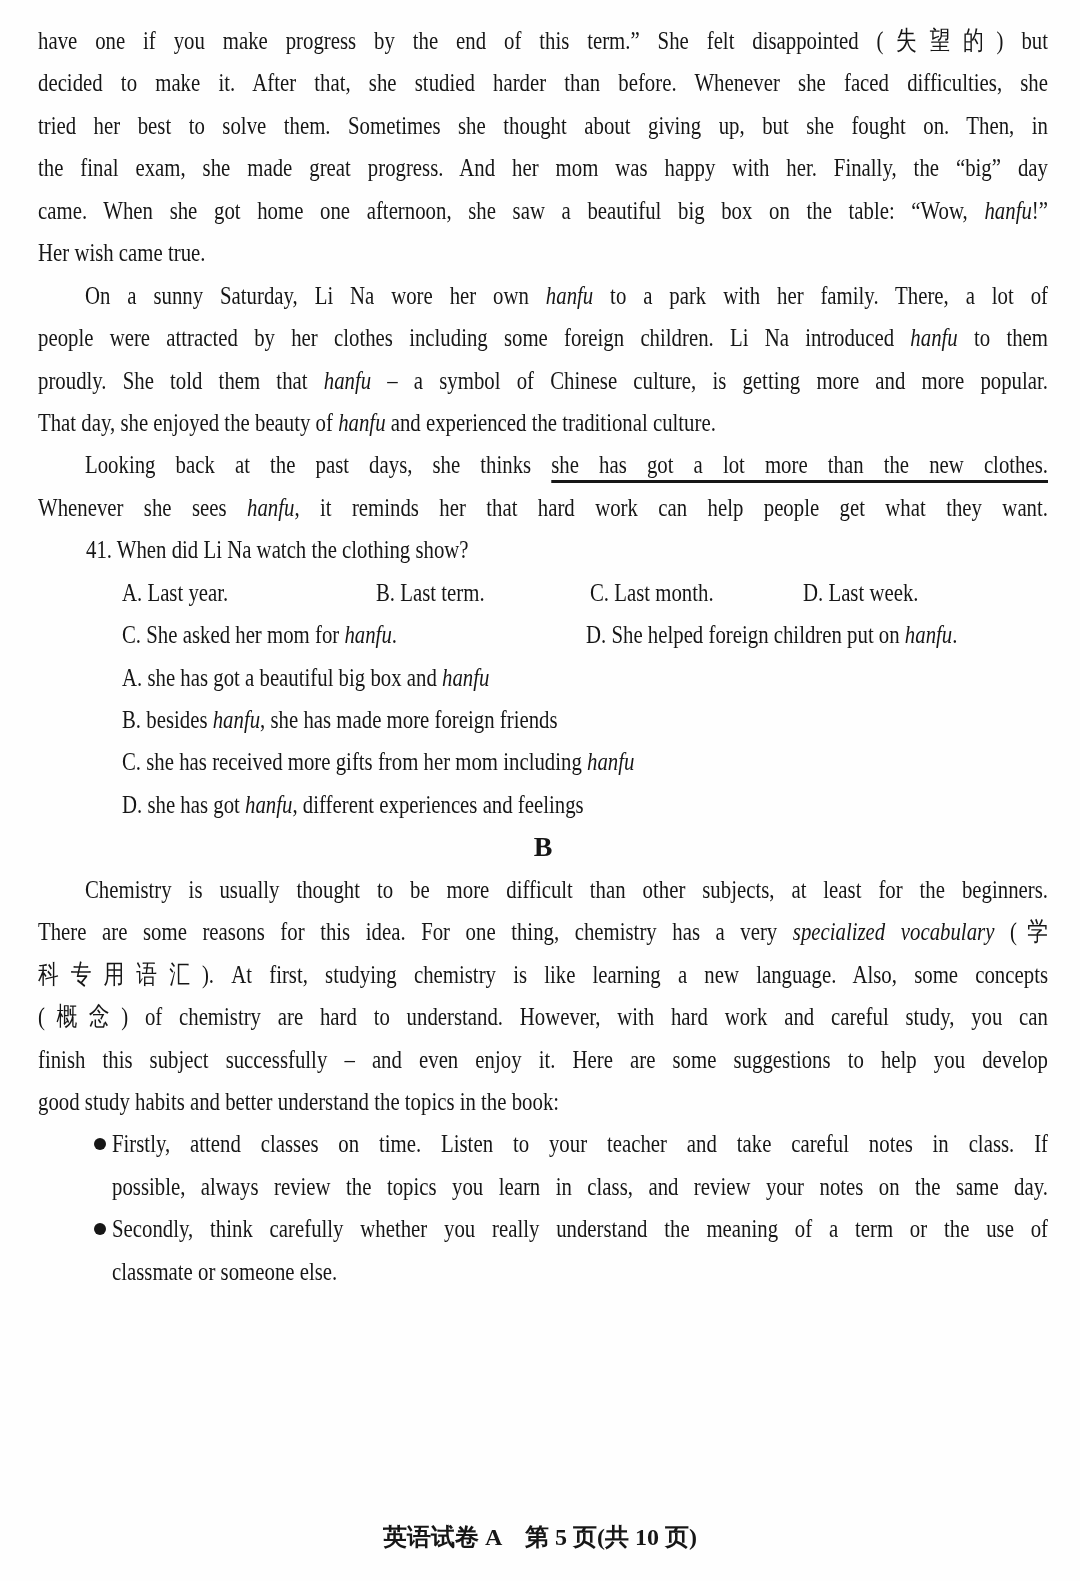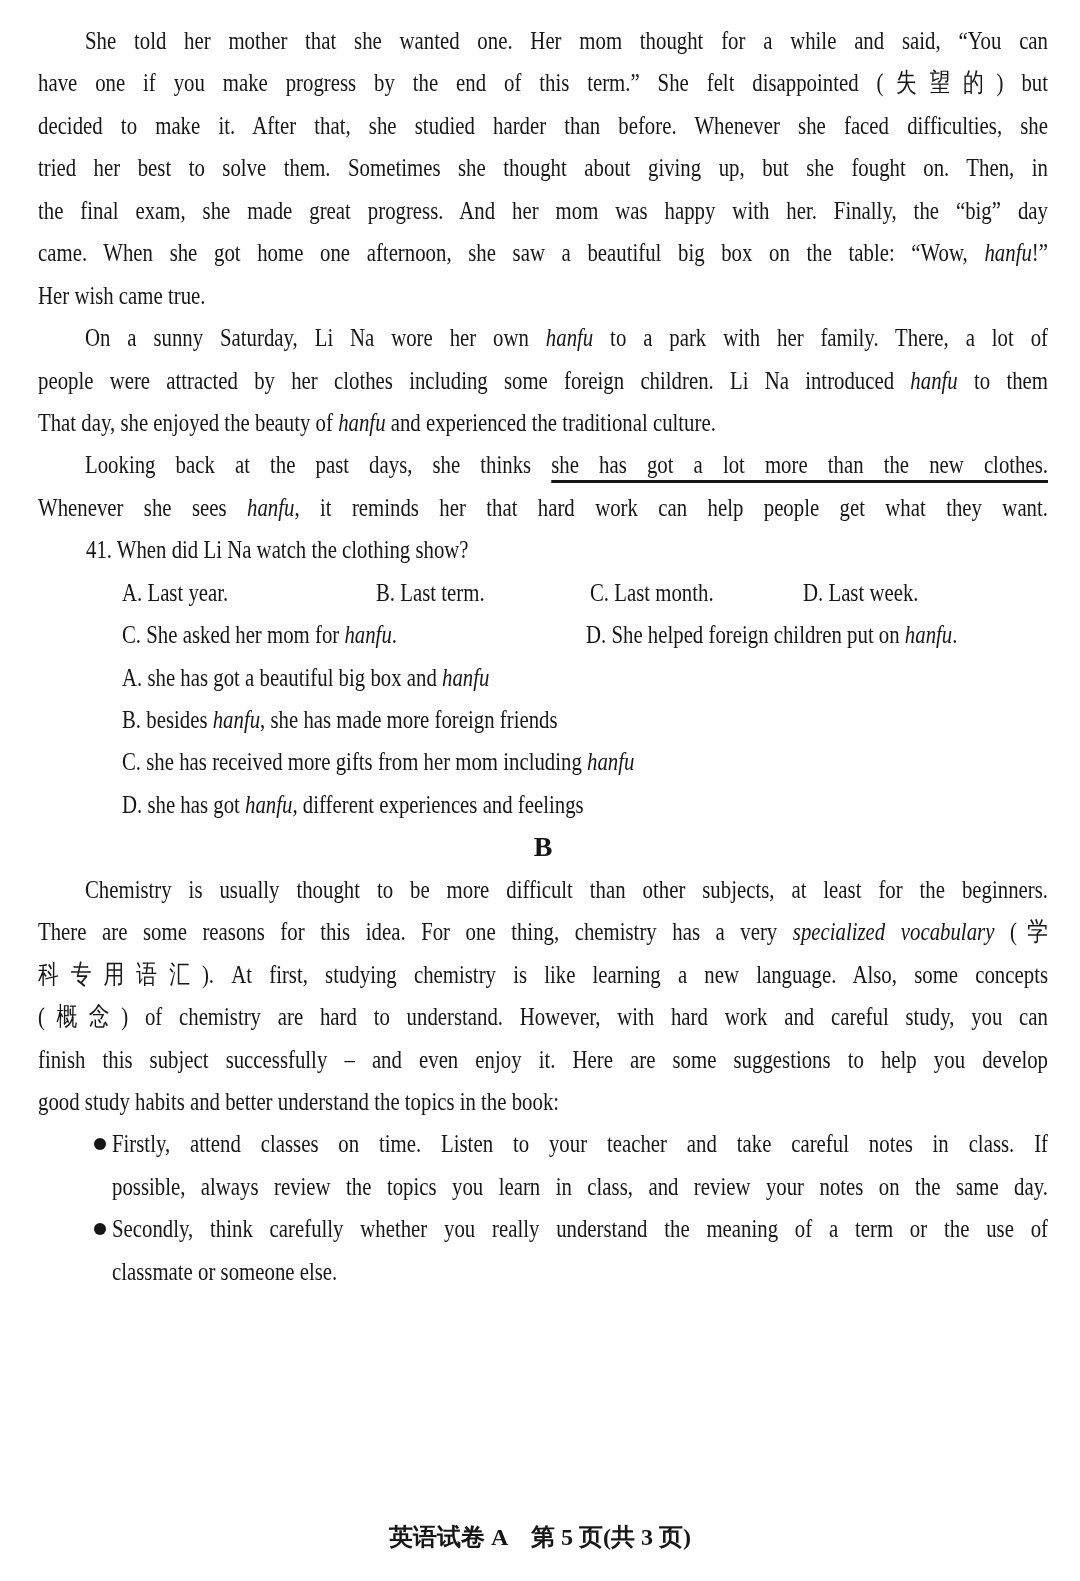--- a/index.html
+++ b/index.html
@@ -71,23 +71,20 @@
     font-size: 24px;
     font-weight: bold;
   }
 </style>
 </head>
 <body>
 
 <div class="page">
   <div class="doc-body">
       <div class="line">
-        <div class="inner" style="left: 47px; width: 1203.75px; transform: scaleX(0.8); text-align: justify; text-align-last: justify;"><span class="">She told her mother that she wanted one. Her mom thought for a while and said, “You can</span></div>
-      </div>
-      <div class="line">
         <div class="inner" style="left: 0px; width: 1262.5px; transform: scaleX(0.8); text-align: justify; text-align-last: justify;"><span class="">have one if you make progress by the end of this term.” She felt disappointed (失望的) but</span></div>
       </div>
       <div class="line">
         <div class="inner" style="left: 0px; width: 1262.5px; transform: scaleX(0.8); text-align: justify; text-align-last: justify;"><span class="">decided to make it. After that, she studied harder than before. Whenever she faced difficulties, she</span></div>
       </div>
       <div class="line">
         <div class="inner" style="left: 0px; width: 1262.5px; transform: scaleX(0.8); text-align: justify; text-align-last: justify;"><span class="">tried her best to solve them. Sometimes she thought about giving up, but she fought on. Then, in</span></div>
       </div>
       <div class="line">
         <div class="inner" style="left: 0px; width: 1262.5px; transform: scaleX(0.8); text-align: justify; text-align-last: justify;"><span class="">the final exam, she made great progress. And her mom was happy with her. Finally, the “big” day</span></div>
@@ -96,20 +93,23 @@
         <div class="inner" style="left: 0px; width: 1262.5px; transform: scaleX(0.8); text-align: justify; text-align-last: justify;"><span class="">came. When she got home one afternoon, she saw a beautiful big box on the table: “Wow, </span><span class="italic">hanfu</span><span class="">!”</span></div>
       </div>
       <div class="line">
         <div class="inner" style="left: 0px; width: 1262.5px; transform: scaleX(0.8); text-align: left;"><span class="">Her wish came true.</span></div>
       </div>
       <div class="line">
         <div class="inner" style="left: 47px; width: 1203.75px; transform: scaleX(0.8); text-align: justify; text-align-last: justify;"><span class="">On a sunny Saturday, Li Na wore her own </span><span class="italic">hanfu</span><span class=""> to a park with her family. There, a lot of</span></div>
       </div>
       <div class="line">
         <div class="inner" style="left: 0px; width: 1262.5px; transform: scaleX(0.8); text-align: justify; text-align-last: justify;"><span class="">people were attracted by her clothes including some foreign children. Li Na introduced </span><span class="italic">hanfu</span><span class=""> to them</span></div>
+      </div>
+      <div class="line">
+        <div class="inner" style="left: 0px; width: 1262.5px; transform: scaleX(0.8); text-align: justify; text-align-last: justify;"><span class="">proudly. She told them that </span><span class="italic">hanfu</span><span class=""> – a symbol of Chinese culture, is getting more and more popular.</span></div>
       </div>
       <div class="line">
         <div class="inner" style="left: 0px; width: 1262.5px; transform: scaleX(0.8); text-align: left;"><span class="">That day, she enjoyed the beauty of </span><span class="italic">hanfu</span><span class=""> and experienced the traditional culture.</span></div>
       </div>
       <div class="line">
         <div class="inner" style="left: 47px; width: 1203.75px; transform: scaleX(0.8); text-align: justify; text-align-last: justify;"><span class="">Looking back at the past days, she thinks </span><span class="underlined">she has got a lot more than the new clothes.</span></div>
       </div>
       <div class="line">
         <div class="inner" style="left: 0px; width: 1262.5px; transform: scaleX(0.8); text-align: justify; text-align-last: justify;"><span class="">Whenever she sees </span><span class="italic">hanfu</span><span class="">, it reminds her that hard work can help people get what they want.</span></div>
       </div>
@@ -172,15 +172,15 @@
       </div>
       <div class="line">
         <span class="bullet-dot"></span>
         <div class="inner" style="left: 74px; width: 1170px; transform: scaleX(0.8); text-align: justify; text-align-last: justify;"><span class="">Secondly, think carefully whether you really understand the meaning of a term or the use of</span></div>
       </div>
       <div class="line">
         <div class="inner" style="left: 74px; width: 1170px; transform: scaleX(0.8); text-align: left;"><span class="">classmate or someone else.</span></div>
       </div>
     </div>
   <div class="footer">
-    <span>英语试卷 A　第 5 页(共 3 页)</span>
+    <span>英语试卷 A　第 5 页(共 10 页)</span>
   </div>
 </div>
 
 </body></html>

